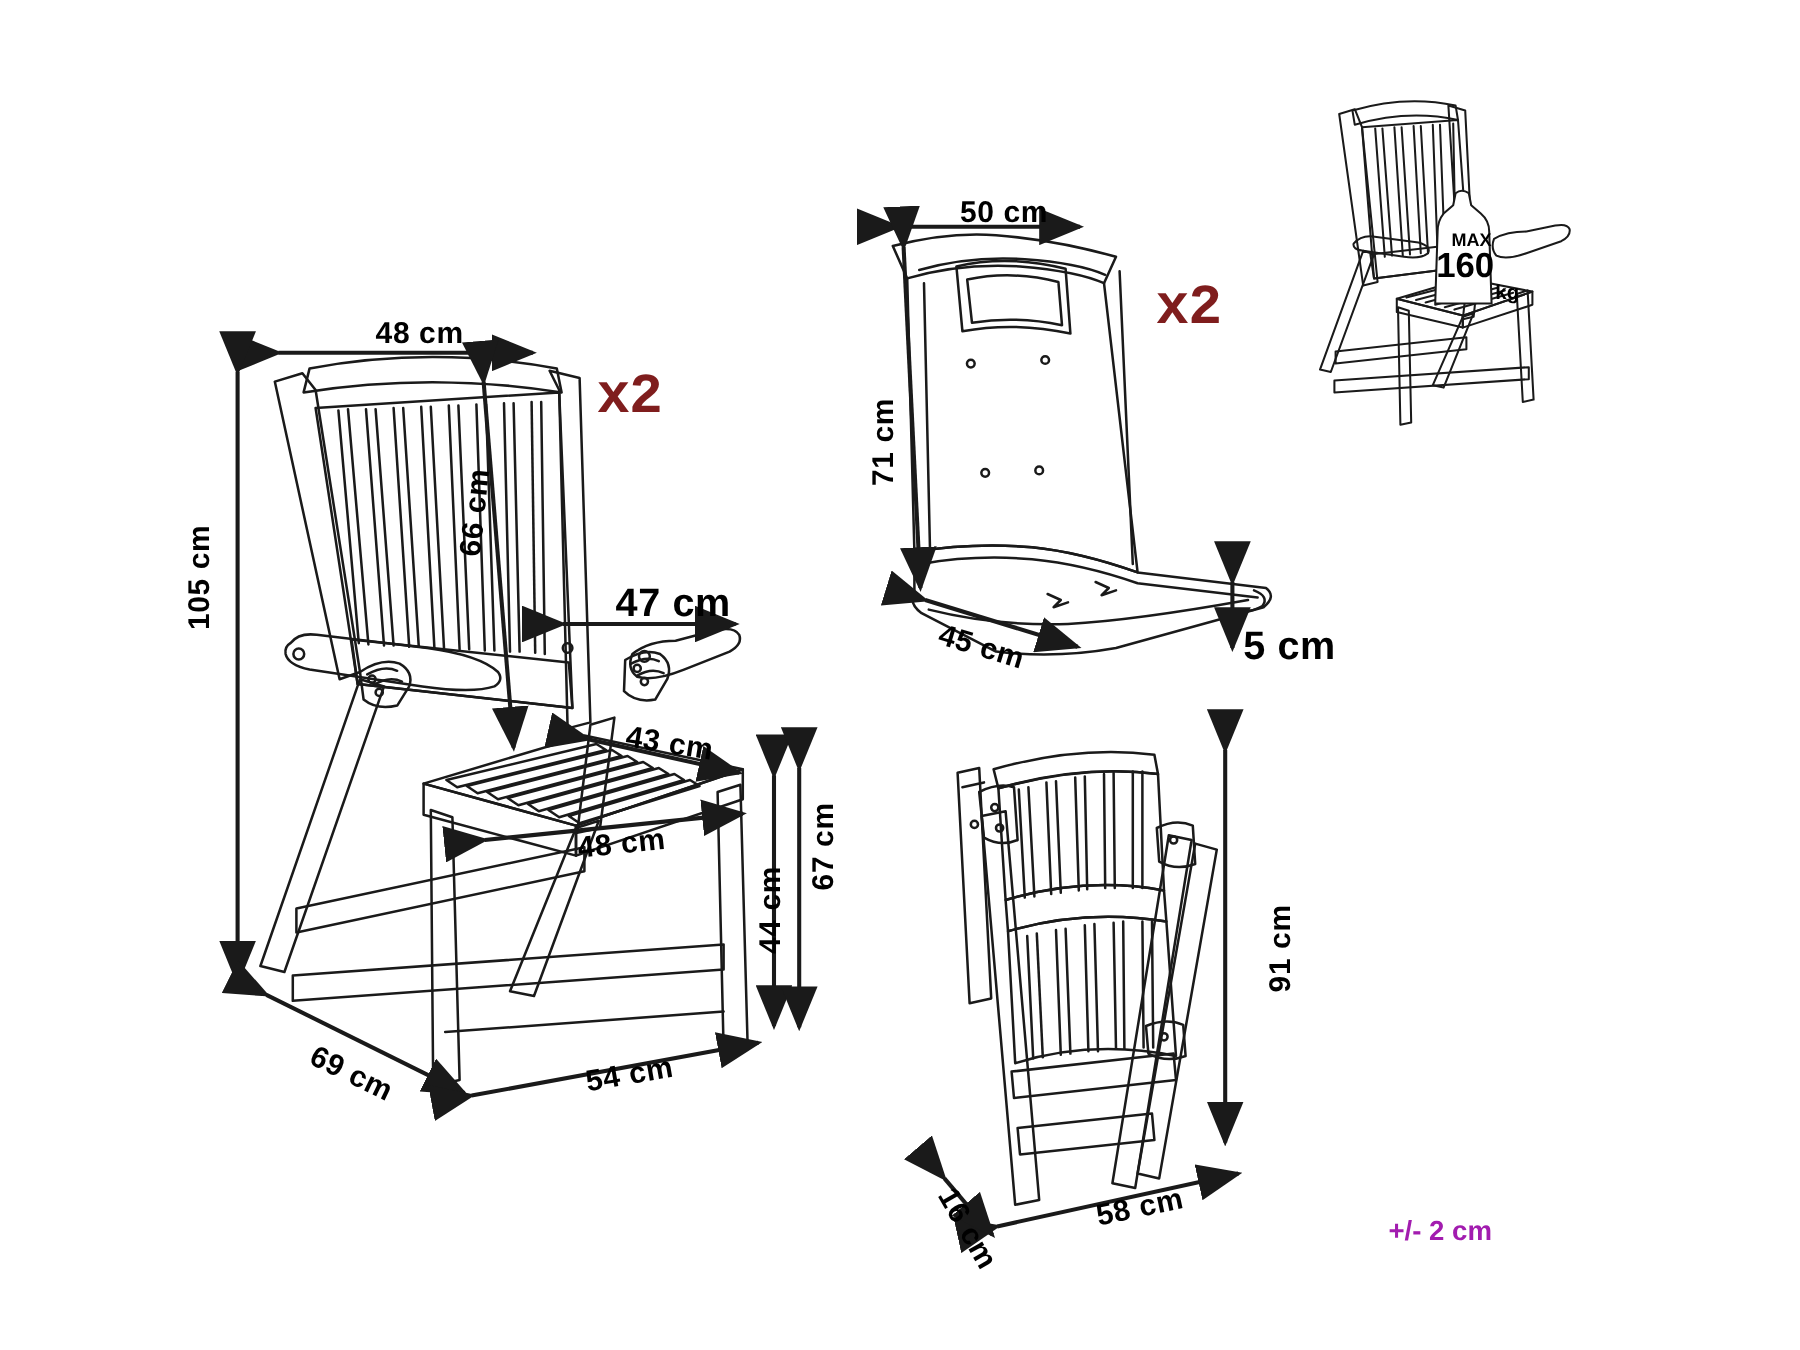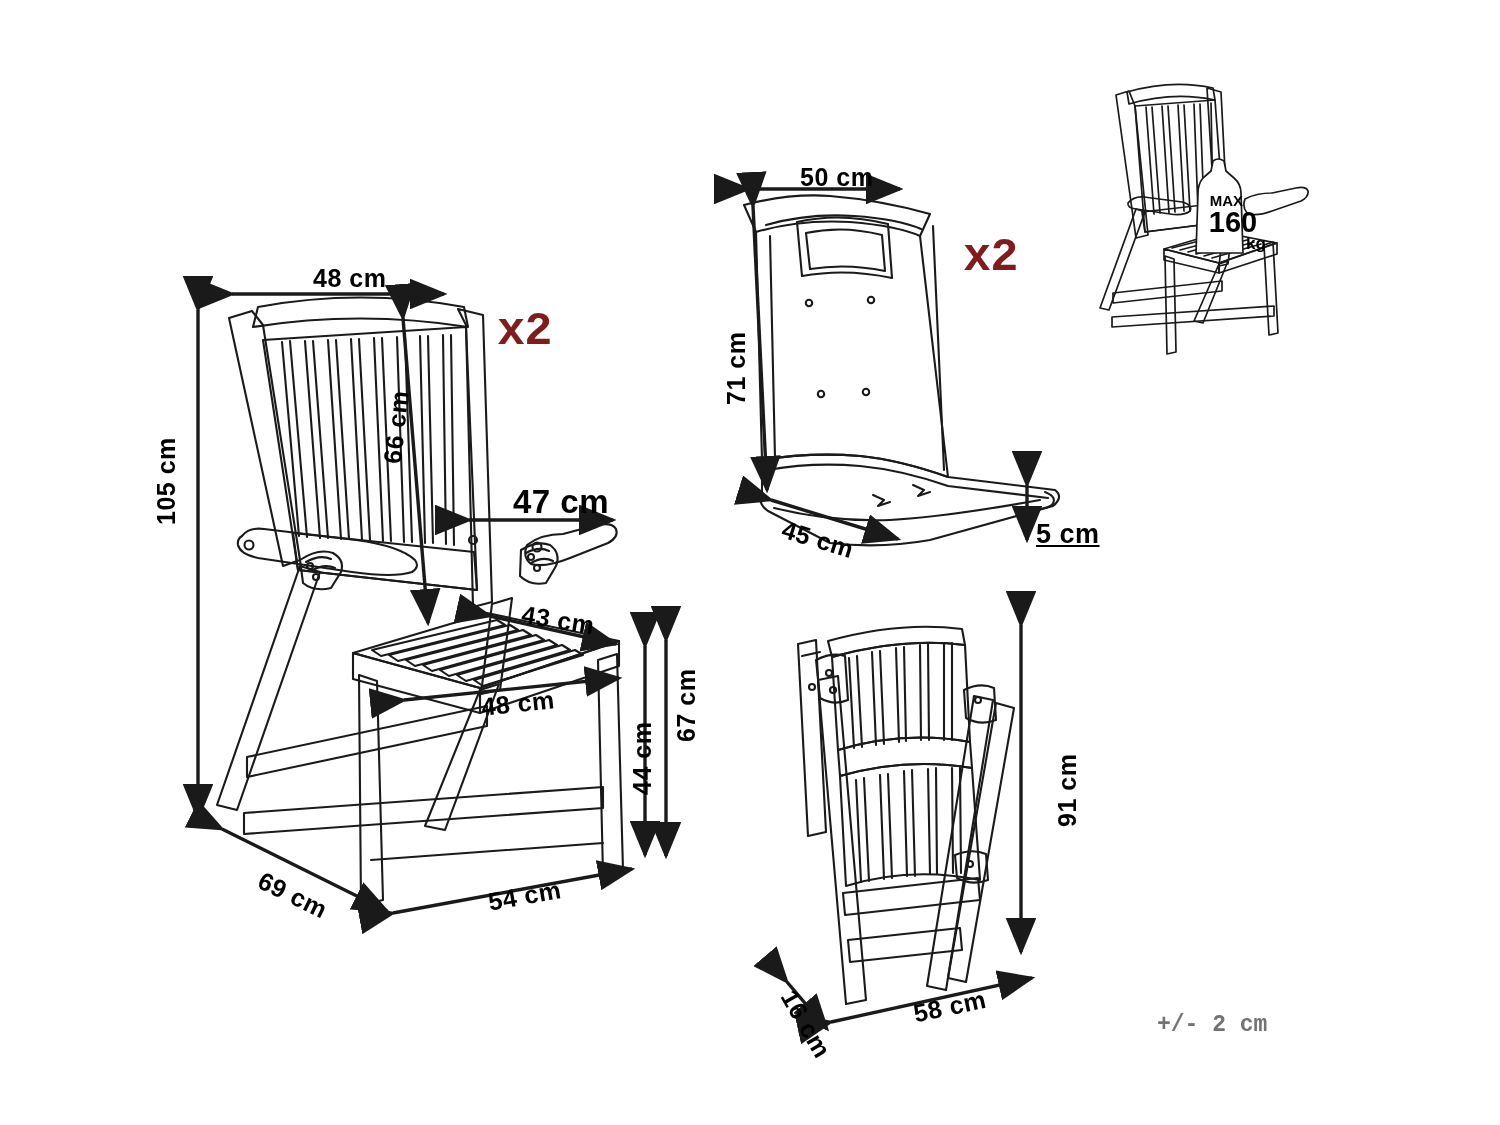--- a/index.html
+++ b/index.html
@@ -36,23 +36,23 @@
     position: absolute;
     font-family: Liberation Mono, monospace;
     font-weight: bold;
     color: #7f1d1d;
     white-space: nowrap;
     letter-spacing: -1px;
     margin-top: 47px;
   }
   .tol-label {
     position: absolute;
-    font-family: Liberation Mono, monospace;
+    font-family: Liberation Sans, sans-serif;
     font-weight: bold;
-    color: #737373;
+    color: #a21caf;
     white-space: nowrap;
   }
   .wt-label {
     position: absolute;
     font-family: "Liberation Sans", sans-serif;
     font-weight: bold;
     color: #000000;
     white-space: nowrap;
     text-align: center;
   }
@@ -318,29 +318,29 @@
   <div class="dim-label" style="left:486px; top:888px; font-size:25px; transform:rotate(-10deg); transform-origin:left top;">54 cm</div>
 
   <div class="qty-label" style="left:497px; top:258px; font-size:47px;">x2</div>
 
   <div class="dim-label" style="left:800px; top:163px; font-size:25px;">50 cm</div>
 
   <div class="dim-label" style="left:722px; top:405px; font-size:25px; transform:rotate(-90deg); transform-origin:left top;">71 cm</div>
 
   <div class="dim-label" style="left:787px; top:515px; font-size:25px; transform:rotate(17deg); transform-origin:left top;">45 cm</div>
 
-  <div class="dim-label" style="left:1036px; top:519px; font-size:27px;text-decoration:underline;">5 cm</div>
+  <div class="dim-label" style="left:1036px; top:519px; font-size:33px;">5 cm</div>
 
   <div class="qty-label" style="left:963px; top:184px; font-size:47px;">x2</div>
 
   <div class="dim-label" style="left:1053px; top:827px; font-size:25px; transform:rotate(-90deg); transform-origin:left top;">91 cm</div>
 
   <div class="dim-label" style="left:911px; top:1000px; font-size:25px; transform:rotate(-12deg); transform-origin:left top;">58 cm</div>
 
   <div class="dim-label" style="left:800px; top:985px; font-size:25px; transform:rotate(60deg); transform-origin:left top;">16 cm</div>
 
   <div class="wt-label" style="left:1199px; top:192px; width:44px; font-size:15px;text-align:right;">MAX</div>
-  <div class="wt-label" style="left:1196px; top:206px; width:50px; font-size:29px;padding-left:12px;">160</div>
+  <div class="wt-label" style="left:1196px; top:206px; width:50px; font-size:29px;">160</div>
   <div class="wt-label" style="left:1199px; top:234px; width:44px; font-size:17px;margin-left:35px;">kg</div>
 
   <div class="tol-label" style="left:1157px; top:1012px; font-size:23px;">+/- 2 cm</div>
 
 </div>
 
 </body></html>

